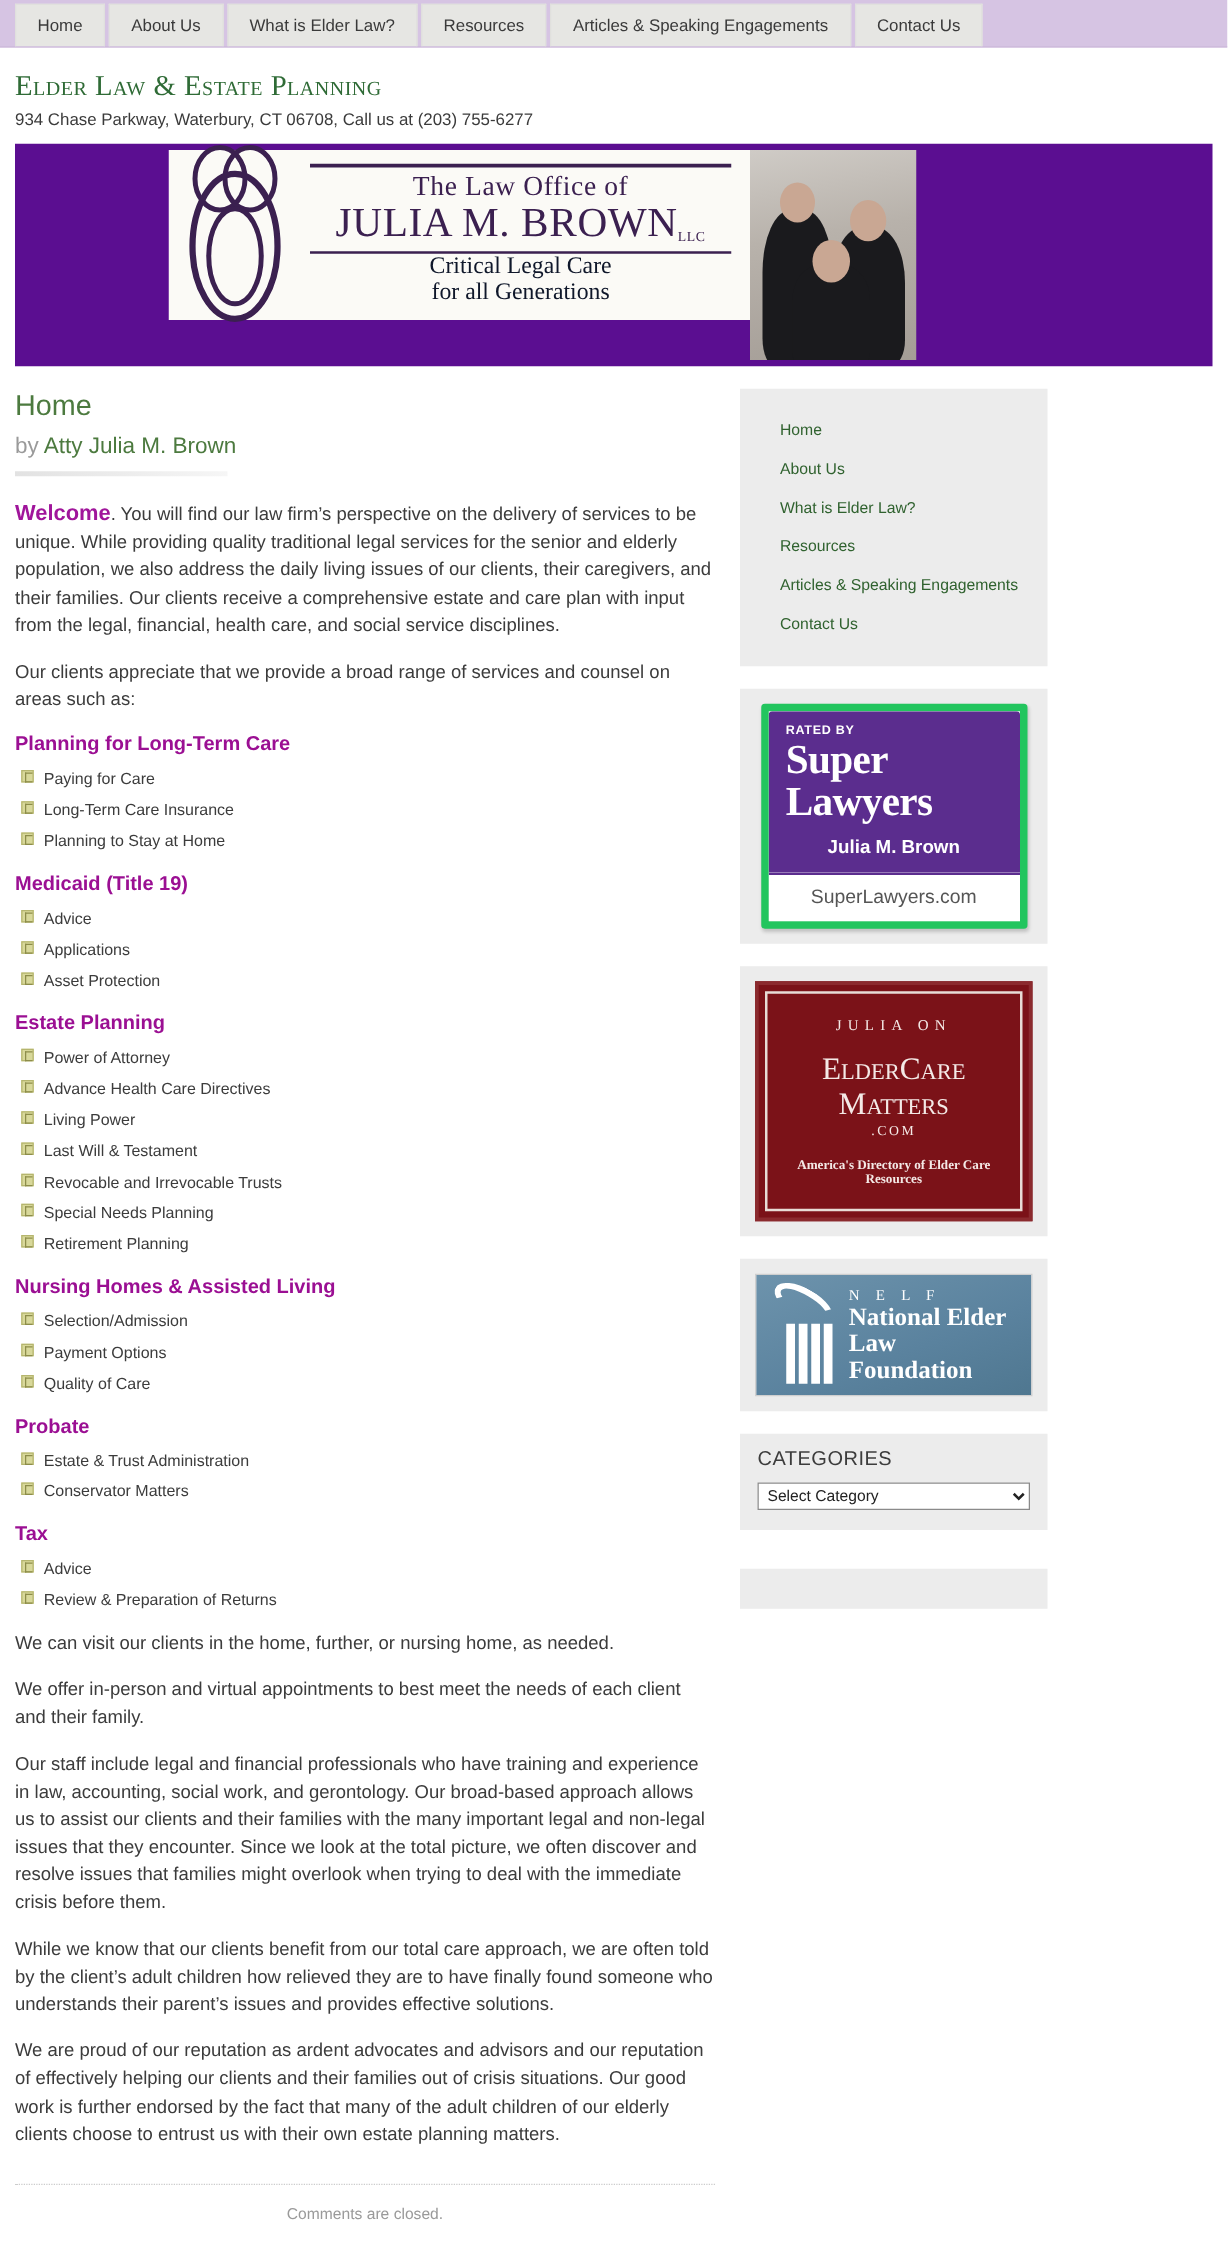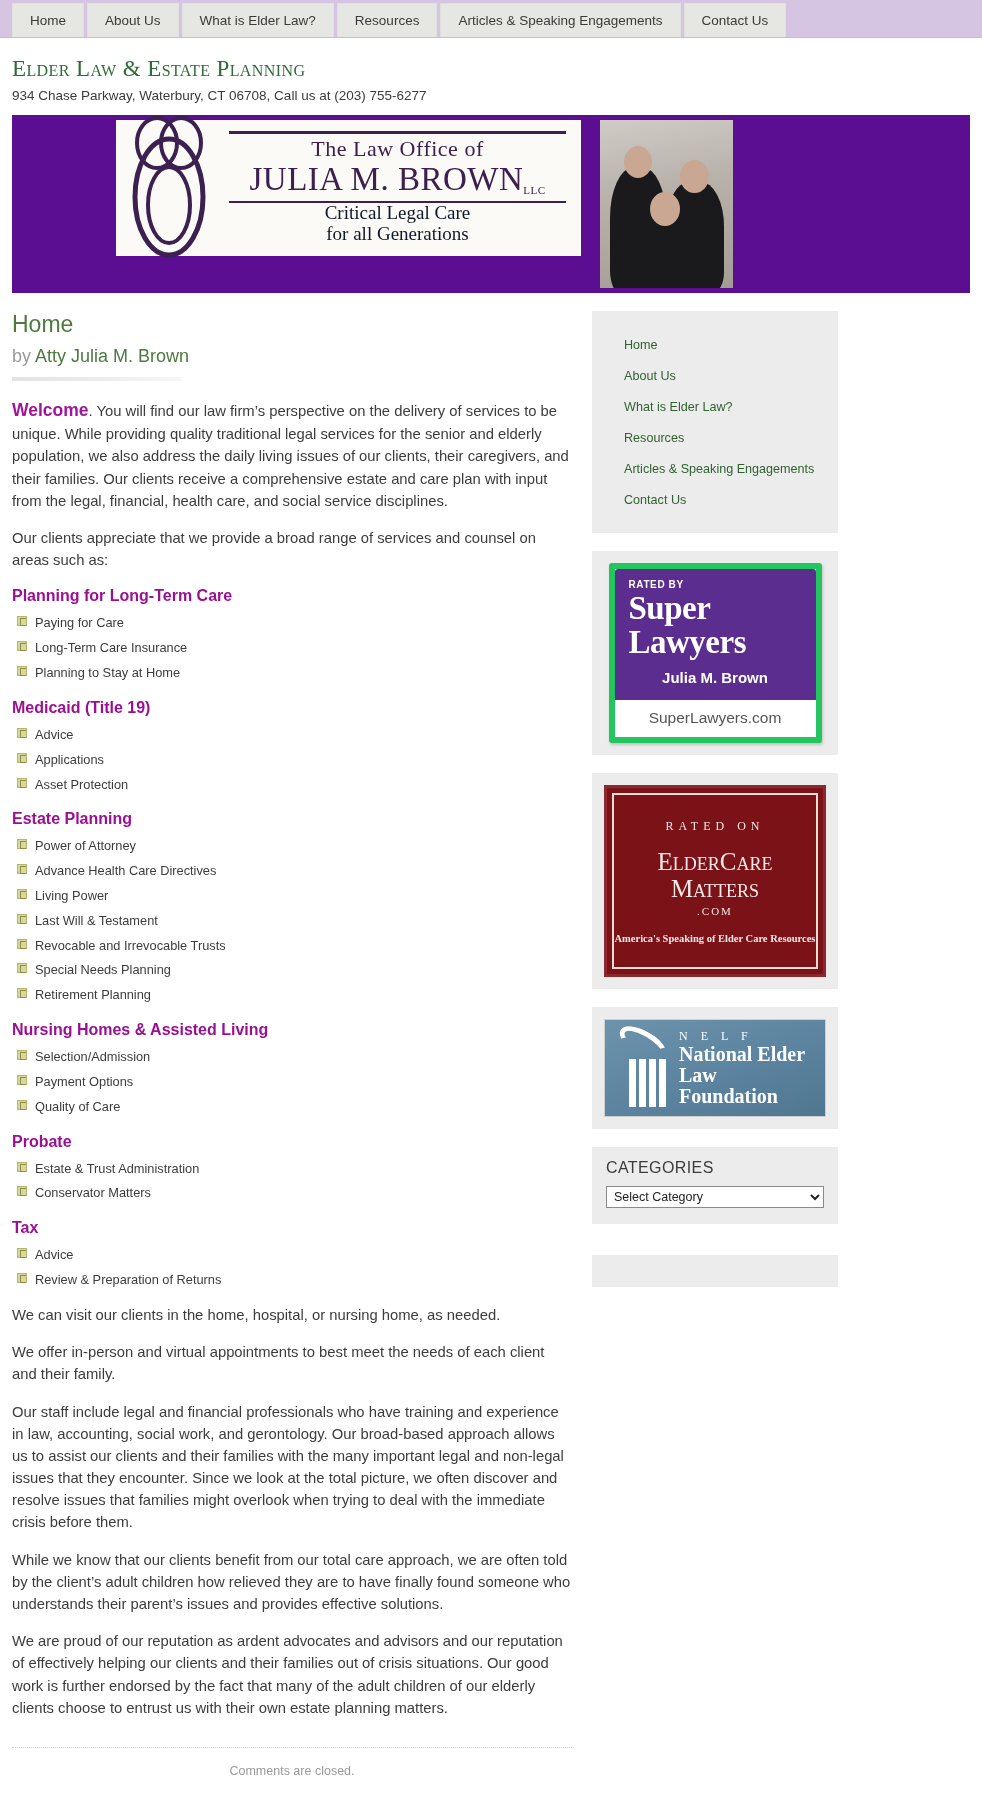--- a/index.html
+++ b/index.html
@@ -60,21 +60,21 @@
   .banner {
     height: 178px;
     background: #5b0e91;
     display: flex;
     align-items: center;
     overflow: hidden;
     position: relative;
   }
   .banner-logo {
     position:absolute;
-    left: 104px; top: 5px;
+    left: 123px; top: 5px;
     width: 465px; height: 136px;
     background: #fbfaf6;
     display:flex; flex-direction:column;
     align-items:center; justify-content:center;
   }
   .logo-inner { display:flex; align-items:center; gap:6px; width:100%; padding:0 8px;}
   .logo-mark { width: 92px; height: 150px; flex:0 0 92px; position:relative;}
   .logo-text { flex:1; display:flex; flex-direction:column; align-items:center; }
   .rule { width: 96%; height: 3px; background:#3b2050; }
   .rule.thin { height:2px; }
@@ -355,21 +355,21 @@
       <li><span class="bullet-icon"></span><span>Estate &amp; Trust Administration</span></li>
       <li><span class="bullet-icon"></span><span>Conservator Matters</span></li>
     </ul>
 
     <h3 class="sec">Tax</h3>
     <ul class="svc">
       <li><span class="bullet-icon"></span><span>Advice</span></li>
       <li><span class="bullet-icon"></span><span>Review &amp; Preparation of Returns</span></li>
     </ul>
 
-    <p style="margin-top:14px;">We can visit our clients in the home, hospital, or nursing home, as needed.</p>
+    <p style="margin-top:14px;">We can visit our clients in the home, further, or nursing home, as needed.</p>
     <p>We offer in-person and virtual appointments to best meet the needs of each client and their family.</p>
     <p>Our staff include legal and financial professionals who have training and experience in law, accounting, social work, and gerontology. Our broad-based approach allows us to assist our clients and their families with the many important legal and non-legal issues that they encounter. Since we look at the total picture, we often discover and resolve issues that families might overlook when trying to deal with the immediate crisis before them.</p>
     <p>While we know that our clients benefit from our total care approach, we are often told by the client’s adult children how relieved they are to have finally found someone who understands their parent’s issues and provides effective solutions.</p>
     <p>We are proud of our reputation as ardent advocates and advisors and our reputation of effectively helping our clients and their families out of crisis situations. Our good work is further endorsed by the fact that many of the adult children of our elderly clients choose to entrust us with their own estate planning matters.</p>
 
     <div class="comments-sep"></div>
     <div class="comments-closed">Comments are closed.</div>
   </main>
 
   <aside class="sidebar">
@@ -392,25 +392,25 @@
           <div class="sl-name">Super Lawyers</div>
           <div class="sl-atty">Julia M. Brown</div>
         </div>
         <div class="sl-bot">SuperLawyers.com</div>
       </div>
     </div>
 
     <div class="badge-box">
       <div class="ecm">
         <div class="ecm-in">
-          <div class="ecm-listed">RATED ON</div>
+          <div class="ecm-listed">JULIA ON</div>
           <div class="ecm-1">ElderCare</div>
           <div class="ecm-2">Matters</div>
           <div class="ecm-3">.COM</div>
-          <div class="ecm-4">America's Speaking of Elder Care Resources</div>
+          <div class="ecm-4">America's Directory of Elder Care Resources</div>
         </div>
       </div>
     </div>
 
     <div class="badge-box">
       <div class="nelf">
         <div class="nelf-mark">
           <div class="nelf-swoosh"></div>
           <div class="nelf-col" style="left:14px; height:48px;"></div>
           <div class="nelf-col" style="left:24px; height:48px;"></div>

